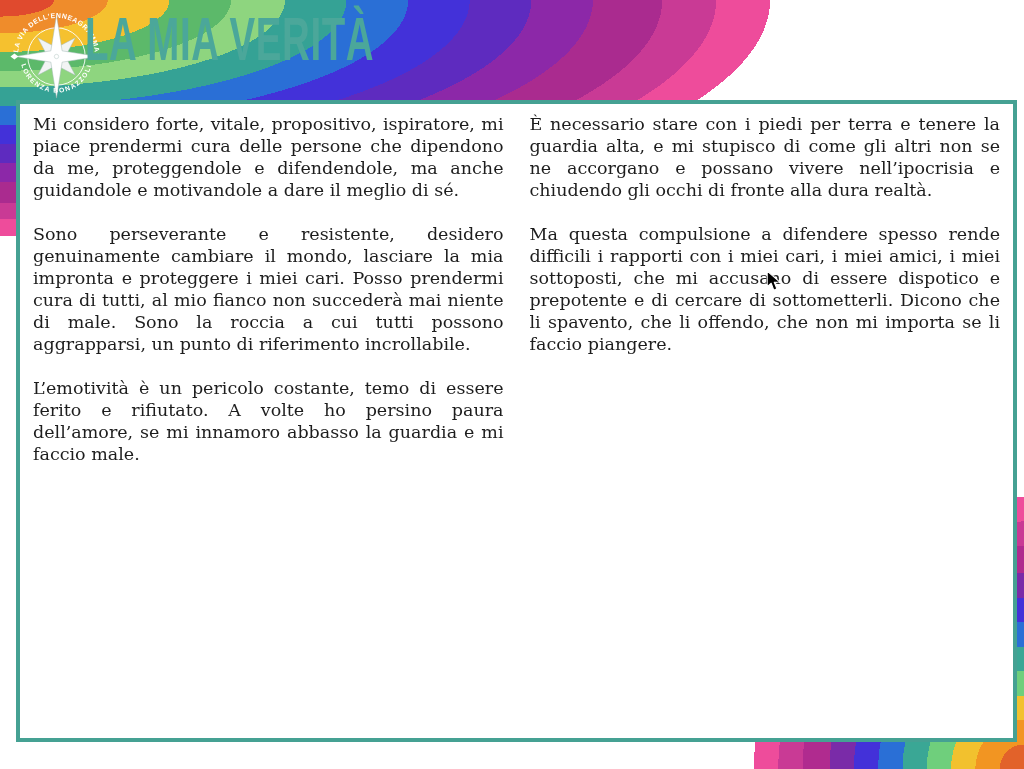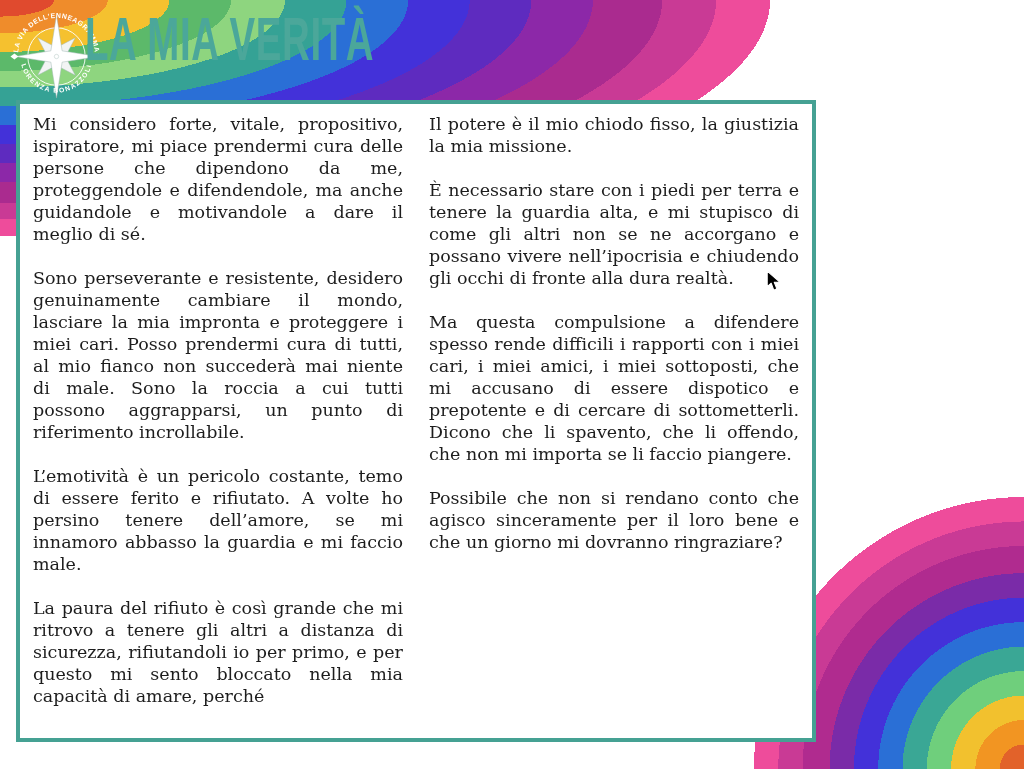--- a/index.html
+++ b/index.html
@@ -46,21 +46,21 @@
   .logo{position:absolute;left:7px;top:7px;width:99px;height:99px;z-index:1;}
   .title{position:absolute;left:0;top:6px;width:100%;text-align:left;z-index:1;}
   .title span{
     display:inline-block;white-space:nowrap;
     font-weight:bold;font-size:61px;line-height:1.1;
     letter-spacing:1px;color:#4ba79a;
     transform:scaleX(0.63);transform-origin:50% 0;
     font-family:"Liberation Sans",sans-serif;
   }
   .text-box{
-    position:absolute;left:16px;top:100px;width:800px;height:642px;
+    position:absolute;left:16px;top:100px;width:1001px;height:642px;
     box-sizing:border-box;background:#ffffff;border:4px solid #45a193;
     display:flex;gap:26px;padding:9px 13px;z-index:2;overflow:hidden;
   }
   .col{
     flex:1;min-width:0;
     font-family:"DejaVu Serif",serif;
     font-size:17.5px;line-height:22px;color:#1d1d1d;
     text-align:justify;
   }
   .col p{margin:0 0 22px 0;}
@@ -97,28 +97,25 @@
   </svg>
 
   <div class="title">
     <span>LA MIA VERITÀ</span>
   </div>
 
   <div class="text-box">
     <div class="col">
       <p>Mi considero forte, vitale, propositivo, ispiratore, mi piace prendermi cura delle persone che dipendono da me, proteggendole e difendendole, ma anche guidandole e motivandole a dare il meglio di sé.</p>
       <p>Sono perseverante e resistente, desidero genuinamente cambiare il mondo, lasciare la mia impronta e proteggere i miei cari. Posso prendermi cura di tutti, al mio fianco non succederà mai niente di male. Sono la roccia a cui tutti possono aggrapparsi, un punto di riferimento incrollabile.</p>
-      <p>L’emotività è un pericolo costante, temo di essere ferito e rifiutato. A volte ho persino tenere dell’amore, se mi innamoro abbasso la guardia e mi faccio male.</p>
-      <p>La paura del rifiuto è così grande che mi ritrovo a tenere gli altri a distanza di sicurezza, rifiutandoli io per primo, e per questo mi sento bloccato nella mia capacità di amare, perché</p>
+      <p>L’emotività è un pericolo costante, temo di essere ferito e rifiutato. A volte ho persino paura dell’amore, se mi innamoro abbasso la guardia e mi faccio male.</p>
     </div>
     <div class="col">
-      <p>Il potere è il mio chiodo fisso, la giustizia la mia missione.</p>
       <p>È necessario stare con i piedi per terra e tenere la guardia alta, e mi stupisco di come gli altri non se ne accorgano e possano vivere nell’ipocrisia e chiudendo gli occhi di fronte alla dura realtà.</p>
       <p>Ma questa compulsione a difendere spesso rende difficili i rapporti con i miei cari, i miei amici, i miei sottoposti, che mi accusano di essere dispotico e prepotente e di cercare di sottometterli. Dicono che li spavento, che li offendo, che non mi importa se li faccio piangere.</p>
-      <p>Possibile che non si rendano conto che agisco sinceramente per il loro bene e che un giorno mi dovranno ringraziare?</p>
     </div>
   </div>
 
   <svg class="cursor" viewBox="0 0 14 21" aria-hidden="true">
     <path d="M1,1 L1,16 L4.8,12.6 L7.3,19.2 L10.2,18 L7.7,11.7 L12.8,11.4 Z" fill="#000000" stroke="#ffffff" stroke-width="1" stroke-linejoin="round"></path>
   </svg>
 
 </div>
 
 </body></html>

